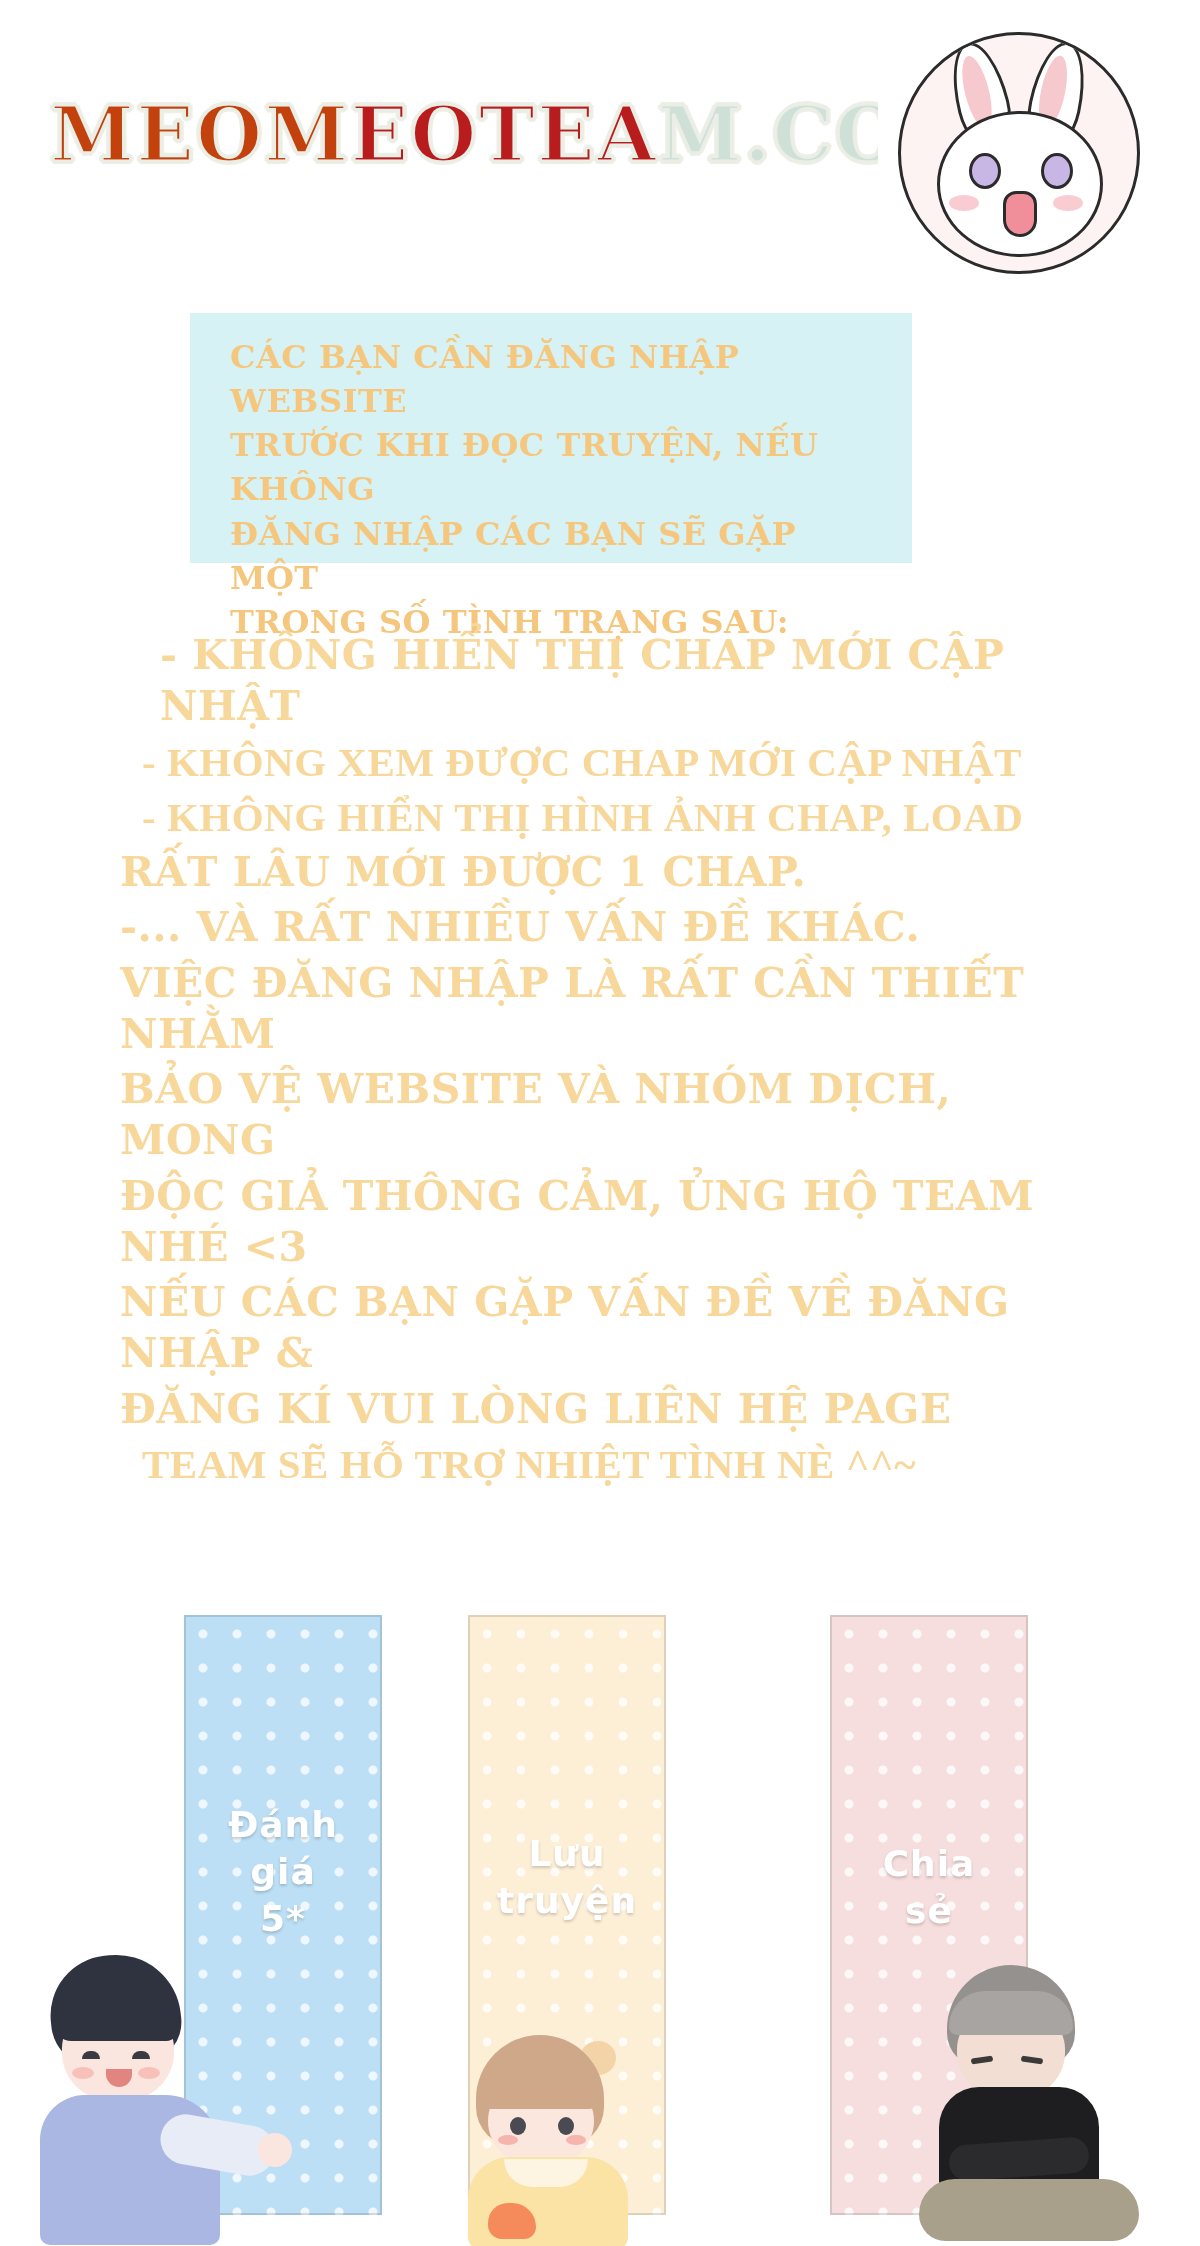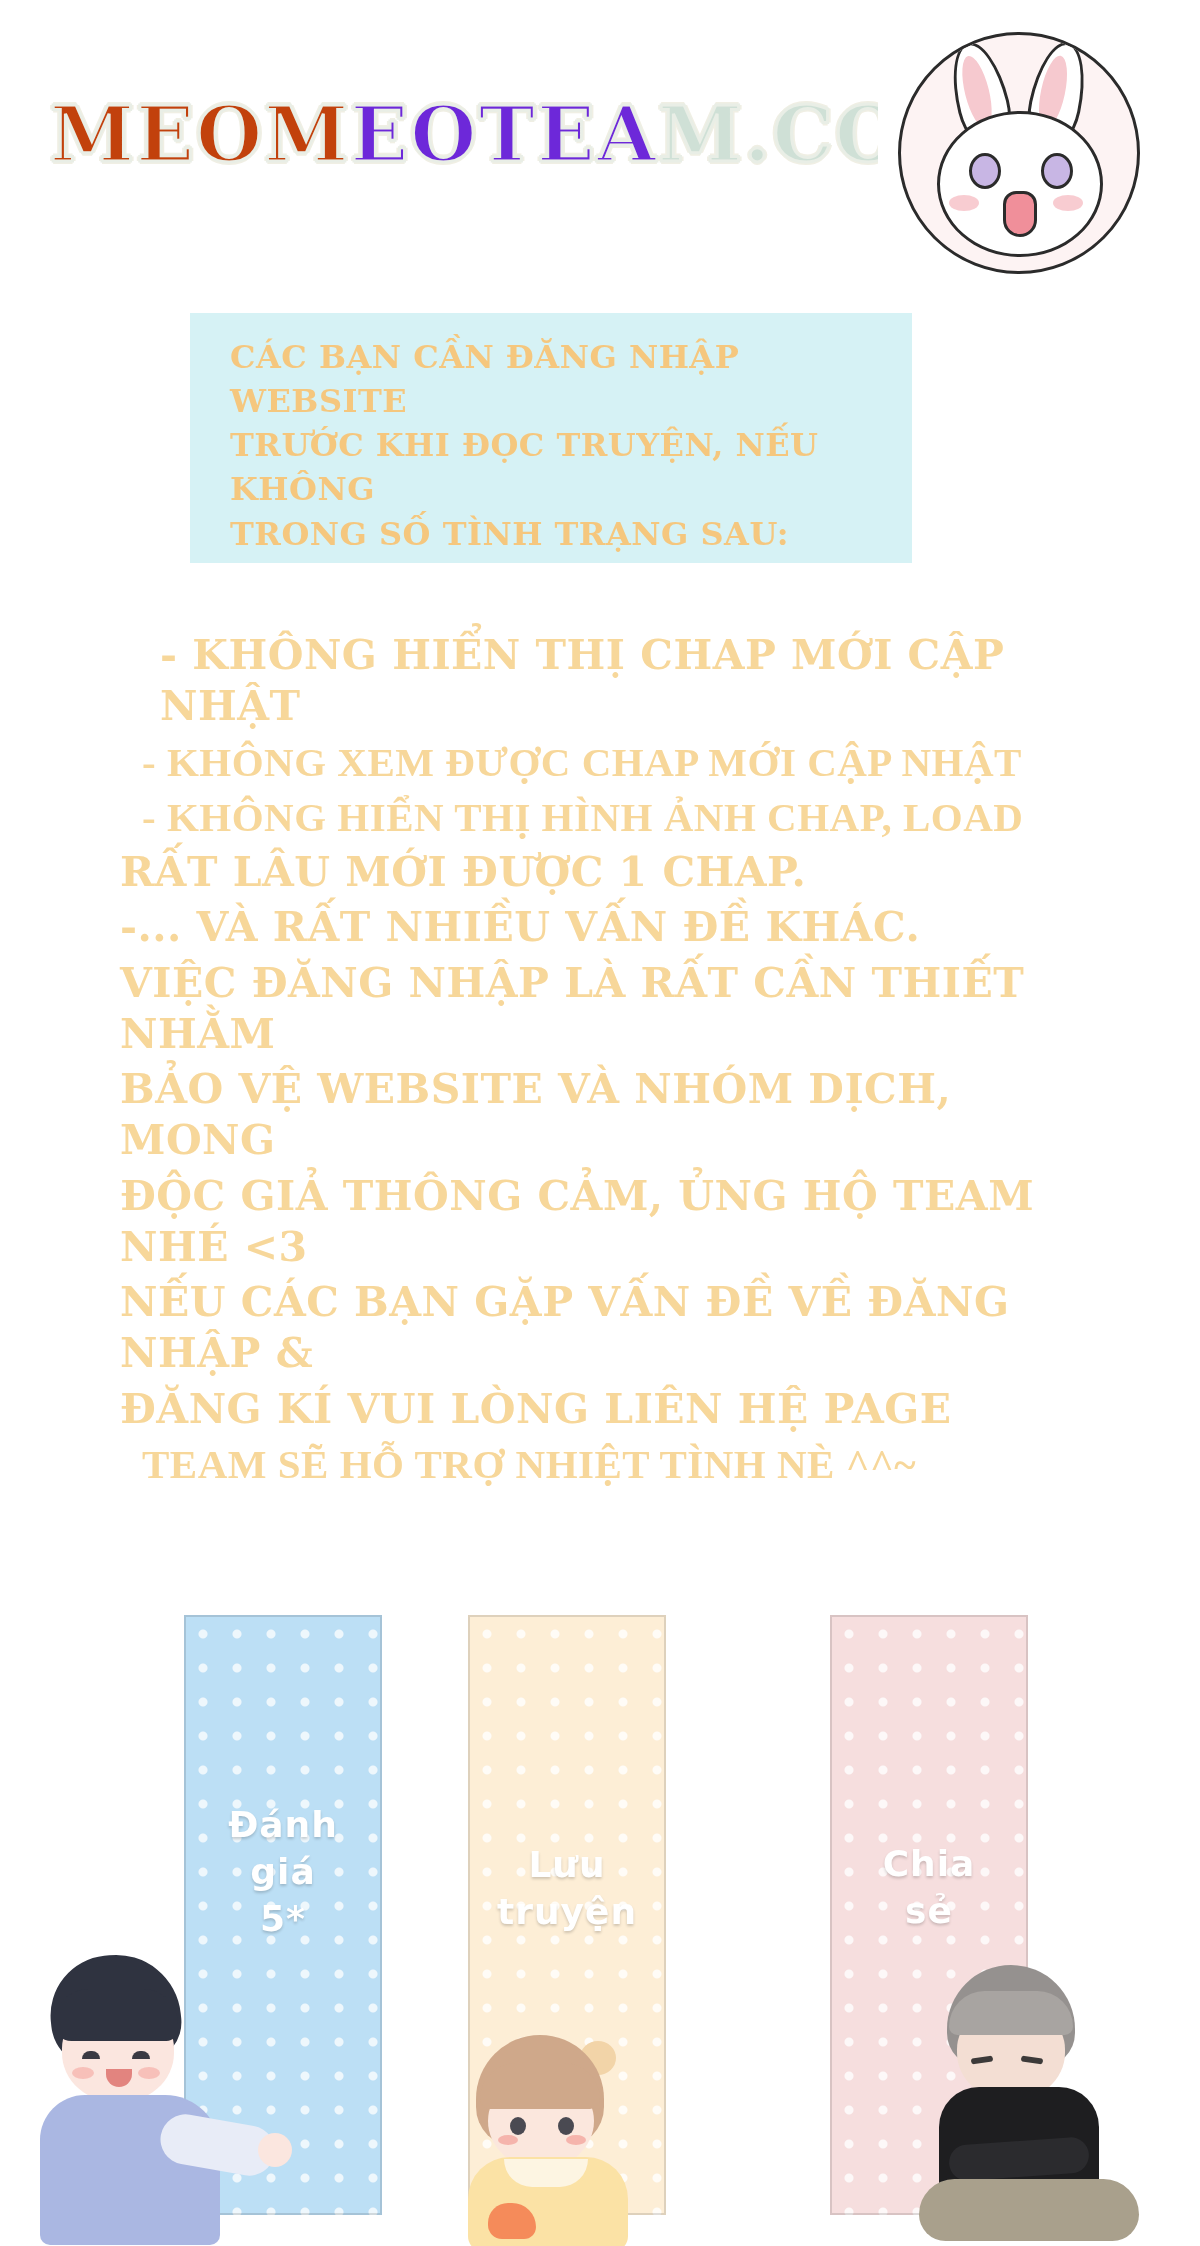--- a/index.html
+++ b/index.html
@@ -34,21 +34,21 @@
     color: #cfe3c8;
     -webkit-text-stroke: 3px #e9eee6;
     text-shadow:
        3px 0 0 #f0efe4,
       -3px 0 0 #f0efe4,
        0 3px 0 #f0efe4,
        0 -3px 0 #f0efe4;
     white-space: nowrap;
   }
   .logo-text .l1 { color: #c2410c; }
-  .logo-text .l2 { color: #6d28d9; }
+  .logo-text .l2 { color: #b91c1c; }
   .logo-text .l3 { color: #cfe0d6; }
 
   .avatar-box {
     position: absolute;
     left: 878px;
     top: 0;
     width: 322px;
     height: 298px;
     background: #ffffff;
   }
@@ -146,21 +146,21 @@
     text-align: center;
     font-family: "DejaVu Sans", sans-serif;
     font-weight: bold;
     font-size: 36px;
     line-height: 1.3;
     color: #ffffff;
     text-shadow: 0 2px 3px rgba(0,0,0,0.18);
     letter-spacing: 1px;
   }
   .label-1 { top: 185px; }
-  .label-2 { top: 225px; }
+  .label-2 { top: 214px; }
   .label-3 { top: 224px; }
 
   
   .char { position: absolute; }
 
   
   .char-blue { left: 20px; top: 340px; width: 260px; height: 290px; }
   .cb-hair {
     position: absolute; left: 30px; top: 0; width: 130px; height: 110px;
     background: #2f3340; border-radius: 60px 65px 40px 45px;
@@ -339,20 +339,21 @@
       <div class="rb-eye rb-eye-l"></div>
       <div class="rb-eye rb-eye-r"></div>
       <div class="rb-mouth"></div>
     </div>
   </div>
 </div>
 
 <div class="notice">
   <p>CÁC BẠN CẦN ĐĂNG NHẬP WEBSITE</p>
   <p>TRƯỚC KHI ĐỌC TRUYỆN, NẾU KHÔNG</p>
+  <p>ĐĂNG NHẬP CÁC BẠN SẼ GẶP MỘT</p>
   <p>TRONG SỐ TÌNH TRẠNG SAU:</p>
 </div>
 
 <div class="bodytext">
   <p class="indent">- KHÔNG HIỂN THỊ CHAP MỚI CẬP NHẬT</p>
   <p class="indent2">- KHÔNG XEM ĐƯỢC CHAP MỚI CẬP NHẬT</p>
   <p class="indent2">- KHÔNG HIỂN THỊ HÌNH ẢNH CHAP, LOAD</p>
   <p>RẤT LÂU MỚI ĐƯỢC 1 CHAP.</p>
   <p>-... VÀ RẤT NHIỀU VẤN ĐỀ KHÁC.</p>
   <p>VIỆC ĐĂNG NHẬP LÀ RẤT CẦN THIẾT NHẰM</p>

